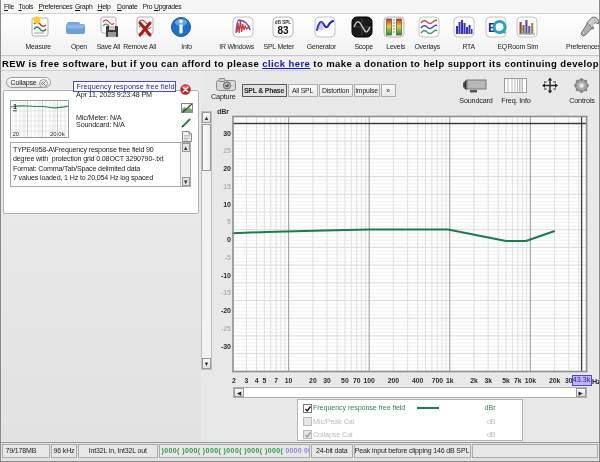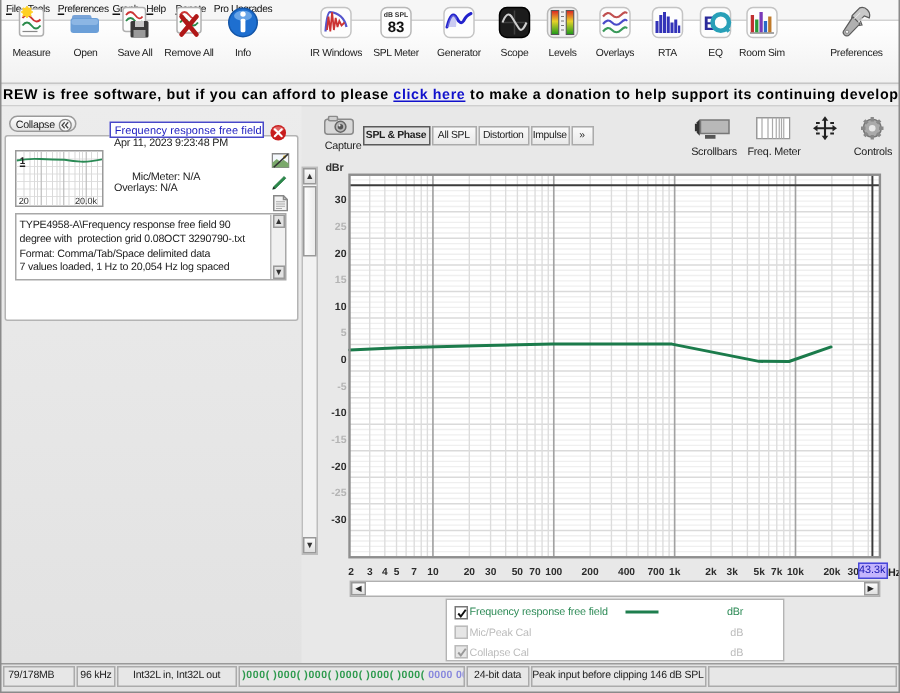--- a/index.html
+++ b/index.html
@@ -1,19 +1,19 @@
 <!DOCTYPE html>
 <html><head><meta charset="utf-8"><style>
 *{margin:0;padding:0;box-sizing:border-box;}
 html,body{width:600px;height:462px;font-family:"Liberation Sans",sans-serif;background:#e8e8e8;overflow:hidden;position:relative;}
 .abs{position:absolute;}
 .menu{left:0;top:0;width:600px;height:14px;background:#f6f6f6;border-bottom:1px solid #d2d2d2;font-size:6.8px;letter-spacing:-0.25px;color:#111;}
 .menu span{position:absolute;top:3px;}
 .tbar{left:0;top:14px;width:600px;height:42px;background:linear-gradient(#ffffff,#f1f1f1);border-bottom:1px solid #c6c6c6;}
-.ti{position:absolute;top:4px;width:60px;text-align:center;}
+.ti{position:absolute;top:16px;width:60px;text-align:right;}
 .ti .ic{display:inline-block;width:22px;height:22px;}
 .ti .lb{font-size:6.9px;letter-spacing:-0.2px;color:#222;margin-top:1px;white-space:nowrap;}
 .banner{left:0;top:57px;width:600px;height:14px;background:#f0f0f0;border-bottom:1px solid #cfcfcf;font-size:9.5px;letter-spacing:0.42px;font-weight:bold;color:#000;white-space:nowrap;overflow:hidden;padding-left:2px;line-height:14px;}
 .banner a{color:#1111cc;}
 .btn{border:1px solid #9a9a9a;border-radius:6px;background:linear-gradient(#fdfdfd,#e4e4e4);}
 .fld{background:#fff;border:1.2px solid #4848c8;color:#2020c0;font-size:7.3px;letter-spacing:0.05px;line-height:8px;padding-top:1px;white-space:nowrap;overflow:hidden;}
 .t75{font-size:7.2px;letter-spacing:-0.15px;color:#222;white-space:nowrap;}
 .tab{position:absolute;top:84px;height:13px;border:1px solid #ababab;background:linear-gradient(#fafafa,#e9e9e9);font-size:6.9px;letter-spacing:-0.2px;color:#222;text-align:center;line-height:12px;white-space:nowrap;}
 .tabsel{background:#e2e2e2;border:1.5px solid #5a5a5a;font-weight:bold;}
 .cell{position:absolute;top:444px;height:14px;background:#e7e7e7;border:1px solid #ababab;font-size:7px;letter-spacing:-0.15px;color:#222;line-height:12px;white-space:nowrap;overflow:hidden;text-align:center;}
@@ -169,22 +169,22 @@
 <g stroke="#bdbdbd" stroke-width="0.8">
         <path d="M16.5 0v36M31.5 0v36M46.5 0v36"></path>
       </g>
 <path d="M0 6 Q8 4.5 16 5 T32 5.5 Q38 6.5 43 6.8 T57 5.2" stroke="#2a8a55" stroke-width="1.2" fill="none"></path>
 <text x="2.2" y="8" font-size="6.5" font-weight="bold" fill="#222">1</text>
 <path d="M2.2 9.8h3.6" stroke="#222" stroke-width="0.9"></path>
 <text x="1.5" y="35" font-size="6" fill="#333">20</text>
 <text x="39" y="35" font-size="6" fill="#333">20.0k</text>
 </svg></div>
 <div class="t75 abs" style="left:76px;top:90px;">Apr 11, 2023 9:23:48 PM</div>
-<div class="t75 abs" style="left:88px;top:112.5px;">Mic/Meter: N/A</div>
-<div class="t75 abs" style="left:76px;top:120px;">Overlays: N/A</div>
+<div class="t75 abs" style="left:76px;top:112.5px;">Mic/Meter: N/A</div>
+<div class="t75 abs" style="left:76px;top:120px;">Soundcard: N/A</div>
 
 <div class="abs" style="left:181px;top:98.5px;"><svg width="12" height="10" viewBox="0 0 12 10">
       <rect x="0.5" y="0.5" width="11" height="9" fill="#f4f8fc" stroke="#888"></rect>
       <path d="M0.5 6.5 L3.5 4 L6 6 L8 4.5 L11.5 7 V9.5 H0.5Z" fill="#7aa86a"></path>
       <circle cx="8.7" cy="2.6" r="1.1" fill="#e8c040"></circle>
       <path d="M1.5 9.5 L11 0.8" stroke="#333" stroke-width="1.1"></path>
     </svg></div>
 <div class="abs" style="left:181px;top:113.5px;"><svg width="11" height="10" viewBox="0 0 11 10">
       <path d="M0.8 9.2 L2.6 8.7 L9.6 1.8 L8.4 0.6 L1.4 7.5 Z" fill="#2a8a4a" stroke="#1a6a35" stroke-width="0.4"></path>
       <path d="M0.8 9.2 L2.6 8.7 L1.4 7.5 Z" fill="#222"></path>
@@ -208,39 +208,39 @@
 <div style="position:absolute;left:0px;bottom:0;width:9px;height:11px;background:linear-gradient(#fcfcfc,#e0e0e0);border:1px solid #999;font-size:6px;text-align:center;line-height:10px;color:#333;">▼</div>
 </div>
 
 <div class="abs" style="left:216px;top:77px;"><svg width="20" height="13" viewBox="0 0 20 13">
       <rect x="0.5" y="2.5" width="19" height="10" rx="2" fill="#d8d8d8" stroke="#8a8a8a"></rect>
       <rect x="3" y="0.5" width="6" height="3" rx="1" fill="#cfcfcf" stroke="#8a8a8a"></rect>
       <circle cx="11" cy="7.5" r="3.6" fill="#b8b8b8" stroke="#666"></circle>
       <circle cx="11" cy="7.5" r="1.8" fill="#555"></circle>
       <circle cx="10.3" cy="6.6" r="0.7" fill="#eee"></circle>
     </svg></div>
-<div class="t75 abs" style="left:211px;top:91.5px;width:30px;text-align:right;">Capture</div>
+<div class="t75 abs" style="left:211px;top:91.5px;width:30px;text-align:left;">Capture</div>
 <div class="tab tabsel" style="left:241.5px;width:45px;">SPL &amp; Phase</div>
 <div class="tab" style="left:287.5px;width:30px;">All SPL</div>
 <div class="tab" style="left:318.5px;width:34px;">Distortion</div>
 <div class="tab" style="left:353.5px;width:26px;">Impulse</div>
 <div class="tab" style="left:380.5px;width:15px;">»</div>
 
 <div class="abs" style="left:463px;top:78px;"><svg width="26" height="15" viewBox="0 0 26 15">
       <rect x="4" y="2" width="19" height="9" fill="#b8b8b8" stroke="#777"></rect>
       <rect x="7" y="12" width="7" height="2.5" fill="#555"></rect>
       <path d="M1.5 3.5 l2-2 v11 l-2-2" fill="#333"></path>
       <path d="M1 4.5v5" stroke="#333" stroke-width="1.6"></path>
     </svg></div>
-<div class="t75 abs" style="left:456px;top:95.5px;width:40px;text-align:center;">Scrollbars</div>
+<div class="t75 abs" style="left:456px;top:95.5px;width:40px;text-align:center;">Soundcard</div>
 <div class="abs" style="left:504px;top:78px;"><svg width="23" height="15" viewBox="0 0 23 15">
       <rect x="0.5" y="0.5" width="22" height="14" fill="#fff" stroke="#999"></rect>
       <path d="M4 0.5v14M8 0.5v14M11 0.5v14M13.5 0.5v14M15.5 0.5v14M17 0.5v14M18.5 0.5v14" stroke="#aaa" stroke-width="0.8"></path>
     </svg></div>
-<div class="t75 abs" style="left:496px;top:95.5px;width:40px;text-align:center;">Freq. Meter</div>
+<div class="t75 abs" style="left:496px;top:95.5px;width:40px;text-align:center;">Freq. Info</div>
 <div class="abs" style="left:539px;top:77px;"><svg width="22" height="17" viewBox="0 0 22 17">
       <g stroke="#222" stroke-width="1.4" fill="#222">
         <path d="M11 2.5v12"></path>
         <path d="M5 8.5h12"></path>
         <path d="M11 0.5l-2.2 3h4.4z" stroke="none"></path>
         <path d="M11 16.5l-2.2-3h4.4z" stroke="none"></path>
         <path d="M3 8.5l3-2.2v4.4z" stroke="none"></path>
         <path d="M19 8.5l-3-2.2v4.4z" stroke="none"></path>
       </g>
       <path d="M7.5 5 h-2.5 M7.5 12h-2.5 M14.5 5h2.5 M14.5 12h2.5" stroke="#222" stroke-width="1.2"></path>

